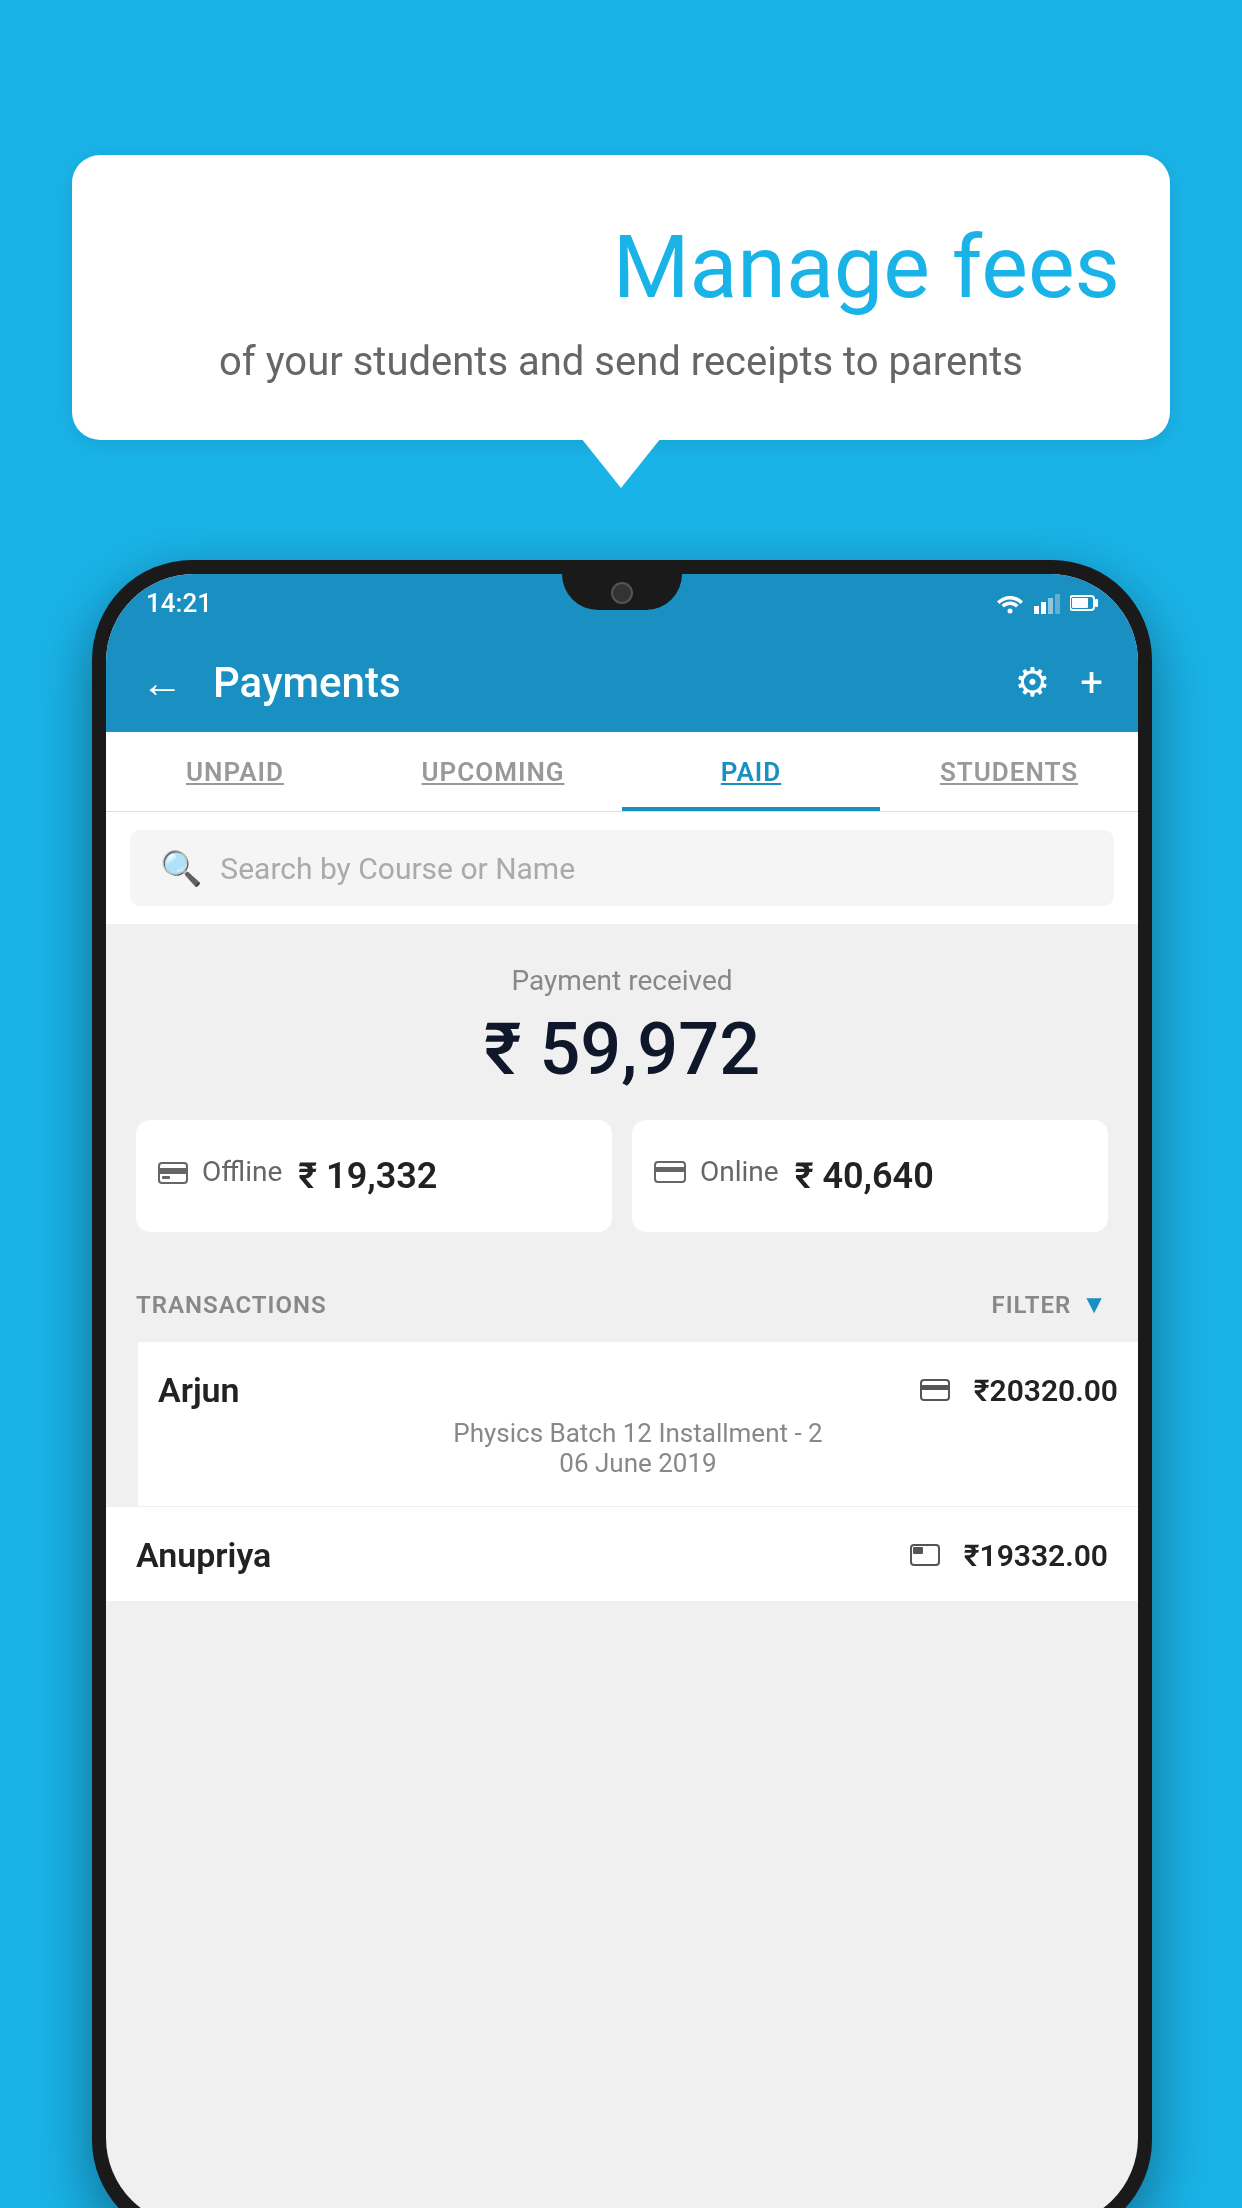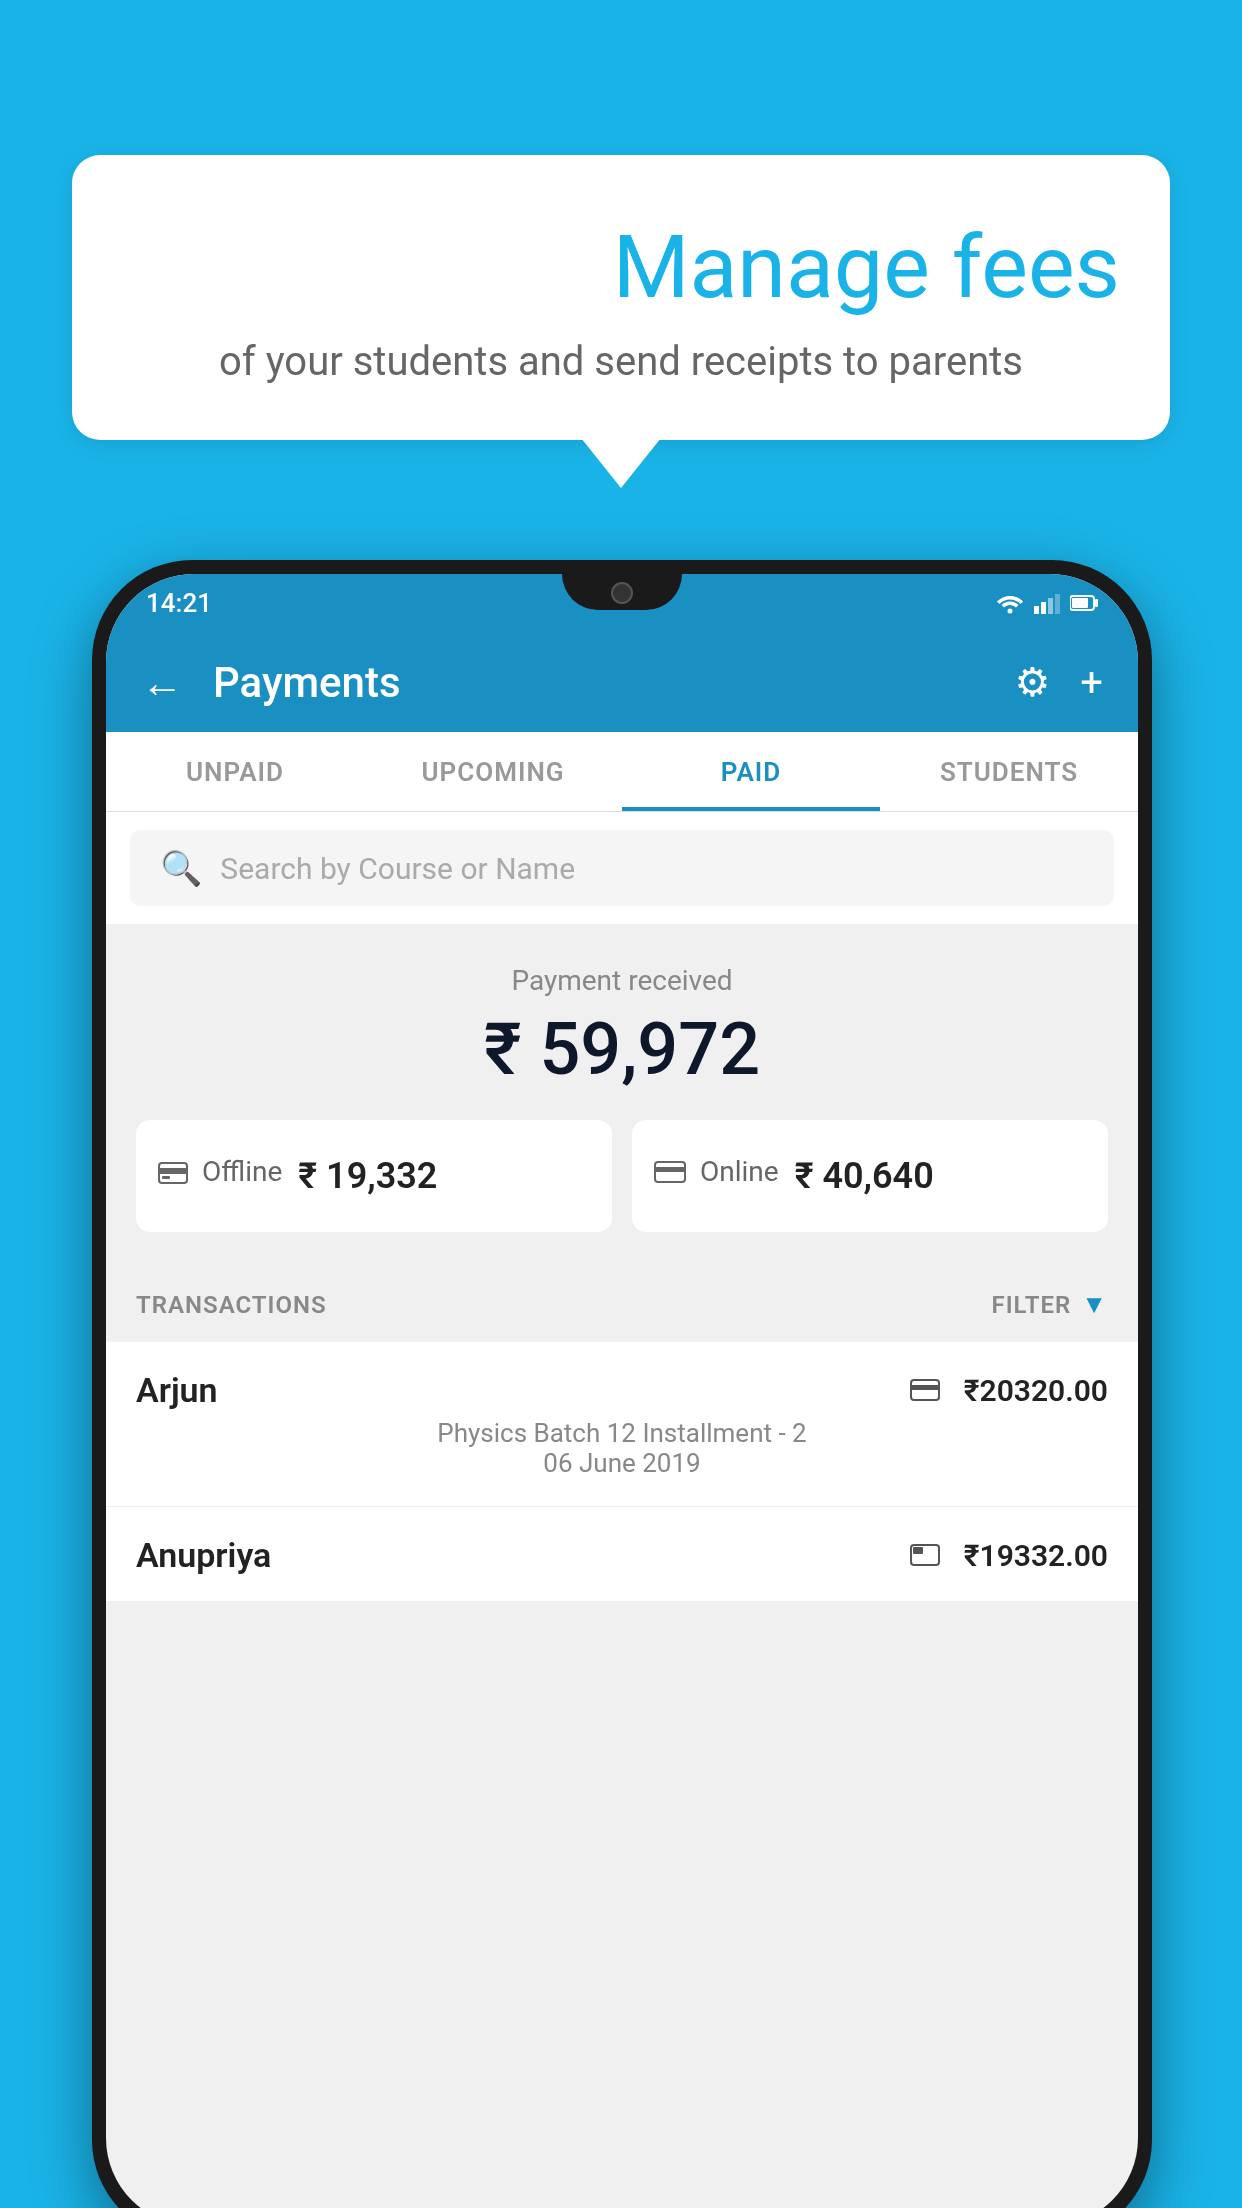--- a/index.html
+++ b/index.html
@@ -165,20 +165,21 @@
       display: flex;
       align-items: center;
       justify-content: center;
       font-size: 26px;
       font-weight: 600;
       color: #999;
       letter-spacing: 1px;
       cursor: pointer;
       position: relative;
       text-transform: uppercase;
+      text-decoration: underline;
     }
     .tab.active {
       color: #1a8fc1;
     }
     .tab.active::after {
       content: '';
       position: absolute;
       bottom: 0;
       left: 0;
       right: 0;
@@ -280,22 +281,23 @@
       cursor: pointer;
     }
     .filter-icon {
       color: #1a8fc1;
       font-size: 26px;
     }
 
     
     .transaction-item {
       background: white;
-      padding: 28px 30px;
+      padding: 28px 20px;
       border-bottom: 1px solid #eee;
+      margin-left: 32px;
     }
     .transaction-row-1 {
       display: flex;
       justify-content: space-between;
       align-items: center;
       margin-bottom: 8px;
     }
     .transaction-name {
       font-size: 34px;
       font-weight: 600;

